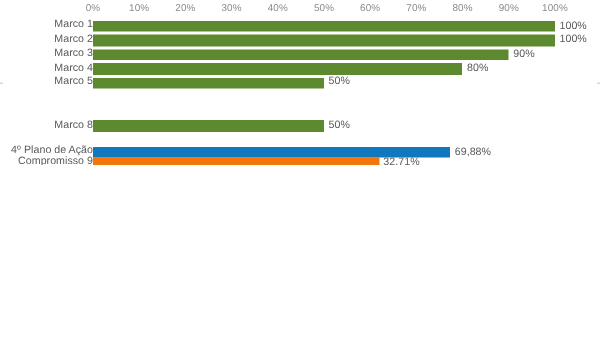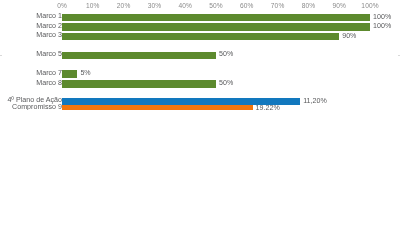--- a/index.html
+++ b/index.html
@@ -127,40 +127,40 @@
       <div class="bar-row" style="top: 11.45px;">
         <div class="row-label">Marco 2</div>
         <div class="bar" style="width: 308px; background: rgb(93, 138, 46);"></div>
         <div class="bar-value" style="left: 373px;">100%</div>
       </div>
       <div class="bar-row" style="top: 20.9px;">
         <div class="row-label">Marco 3</div>
         <div class="bar" style="width: 277.2px; background: rgb(93, 138, 46);"></div>
         <div class="bar-value" style="left: 342.2px;">90%</div>
       </div>
+      <div class="bar-row" style="top: 30.35px;">
+        <div class="row-label">Marco 4</div>
+        <div class="bar" style="width: 246.4px; background: rgb(93, 138, 46);"></div>
+        <div class="bar-value" style="left: 311.4px;">80%</div>
+      </div>
       <div class="bar-row" style="top: 39.8px;">
         <div class="row-label">Marco 5</div>
         <div class="bar" style="width: 154px; background: rgb(93, 138, 46);"></div>
         <div class="bar-value" style="left: 219px;">50%</div>
-      </div>
-      <div class="bar-row" style="top: 58.7px;">
-        <div class="row-label">Marco 7</div>
-        <div class="bar" style="width: 15.4px; background: rgb(93, 138, 46);"></div>
-        <div class="bar-value" style="left: 80.4px;">5%</div>
       </div>
       <div class="bar-row" style="top: 68.15px; text-decoration: underline;">
         <div class="row-label">Marco 8</div>
         <div class="bar" style="width: 154px; background: rgb(93, 138, 46);"></div>
         <div class="bar-value" style="left: 219px;">50%</div>
       </div>
       <div class="bar-row" style="top: 93px;">
         <div class="row-label">Compromisso 9</div>
         <div class="bar" style="width: 190.59px; background: rgb(243, 118, 12);"></div>
-        <div class="bar-value" style="left: 255.59px;">19,22%</div>
+        <div class="bar-value" style="left: 255.59px;">32,71%</div>
       </div>
       <div class="bar-row" style="top: 86px;">
         <div class="row-label">4º Plano de Ação</div>
         <div class="bar" style="width: 238.176px; background: rgb(18, 120, 190);"></div>
-        <div class="bar-value" style="left: 303.176px;">11,20%</div>
+        <div class="bar-value" style="left: 303.176px;">69,88%</div>
       </div>
     </div>
 
 </div>
 
 </body></html>

